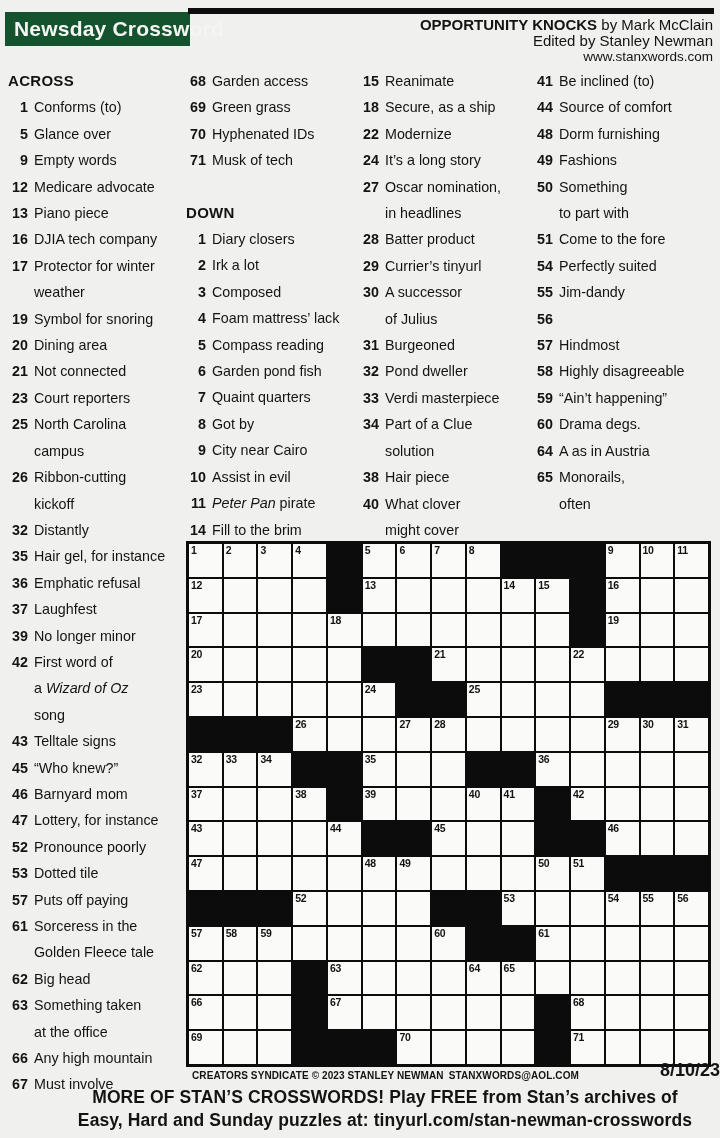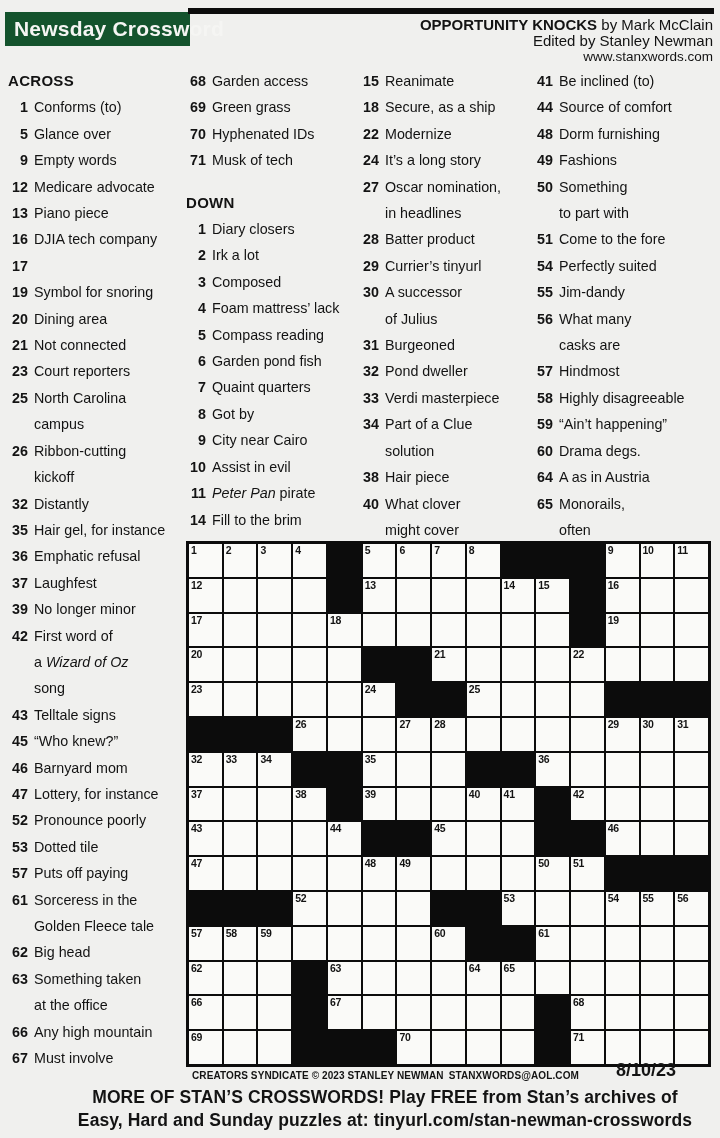--- a/index.html
+++ b/index.html
@@ -22,41 +22,41 @@
     font-size:15px; line-height:16px; white-space:nowrap;
   }
   .byline .ptitle { font-weight:bold; }
   .byline .site { font-size:13.5px; }
   .clue-col { position:absolute; top:68px; }
   #col1 { left:8px;   width:177px; }
   #col2 { left:186px; width:172px; }
   #col3 { left:359px; width:172px; }
   #col4 { left:533px; width:184px; }
   .section-header { font-weight:bold; font-size:15px; line-height:26.4px; letter-spacing:0.3px; }
-  .gap-above { margin-top:16px; }
+  .gap-above { margin-top:26px; }
   .clue { display:flex; font-size:14.3px; line-height:26.4px; }
   .clue .num { flex:none; width:26px; padding-right:6px; text-align:right; font-weight:bold; }
   .clue .txt { flex:1; }
   .grid {
     position:absolute; left:186px; top:541px; width:525px; height:526px;
     display:grid; grid-template-columns:repeat(15,1fr); grid-template-rows:repeat(15,1fr);
     gap:2px; padding:3px; background:#0c0c0c;
   }
   .cell { background:#fafaf8; position:relative; }
   .cell.black { background:#0c0c0c; }
   .cellnum {
     position:absolute; top:1px; left:2px;
     font-size:10.5px; font-weight:bold; line-height:11px; letter-spacing:-0.3px;
   }
   .credit {
     position:absolute; left:192px; top:1070px;
     font-size:10px; font-weight:bold; letter-spacing:0.1px; white-space:nowrap;text-align:center;
   }
   .date {
-    position:absolute; left:544px; top:1060px; width:132px; text-align:right;
+    position:absolute; left:588px; top:1060px; width:132px; text-align:right;
     font-size:18px; font-weight:bold;
   }
   .promo {
     position:absolute; left:50px; top:1086px; width:670px; text-align:center;
     font-size:17.5px; font-weight:bold; line-height:22.5px; letter-spacing:0.1px;
   }
 </style>
 </head>
 <body>
 
@@ -90,20 +90,21 @@
       <div class="clue">
         <span class="num">13</span>
         <span class="txt">Piano piece</span>
       </div>
       <div class="clue">
         <span class="num">16</span>
         <span class="txt">DJIA tech company</span>
       </div>
       <div class="clue">
         <span class="num">17</span>
+        <span class="txt">Protector for winter<br>weather</span>
       </div>
       <div class="clue">
         <span class="num">19</span>
         <span class="txt">Symbol for snoring</span>
       </div>
       <div class="clue">
         <span class="num">20</span>
         <span class="txt">Dining area</span>
       </div>
       <div class="clue">
@@ -348,21 +349,20 @@
       <div class="clue">
         <span class="num">54</span>
         <span class="txt">Perfectly suited</span>
       </div>
       <div class="clue">
         <span class="num">55</span>
         <span class="txt">Jim-dandy</span>
       </div>
       <div class="clue">
         <span class="num">56</span>
-        <span class="txt">What many<br>casks are</span>
       </div>
       <div class="clue">
         <span class="num">57</span>
         <span class="txt">Hindmost</span>
       </div>
       <div class="clue">
         <span class="num">58</span>
         <span class="txt">Highly disagreeable</span>
       </div>
       <div class="clue">

